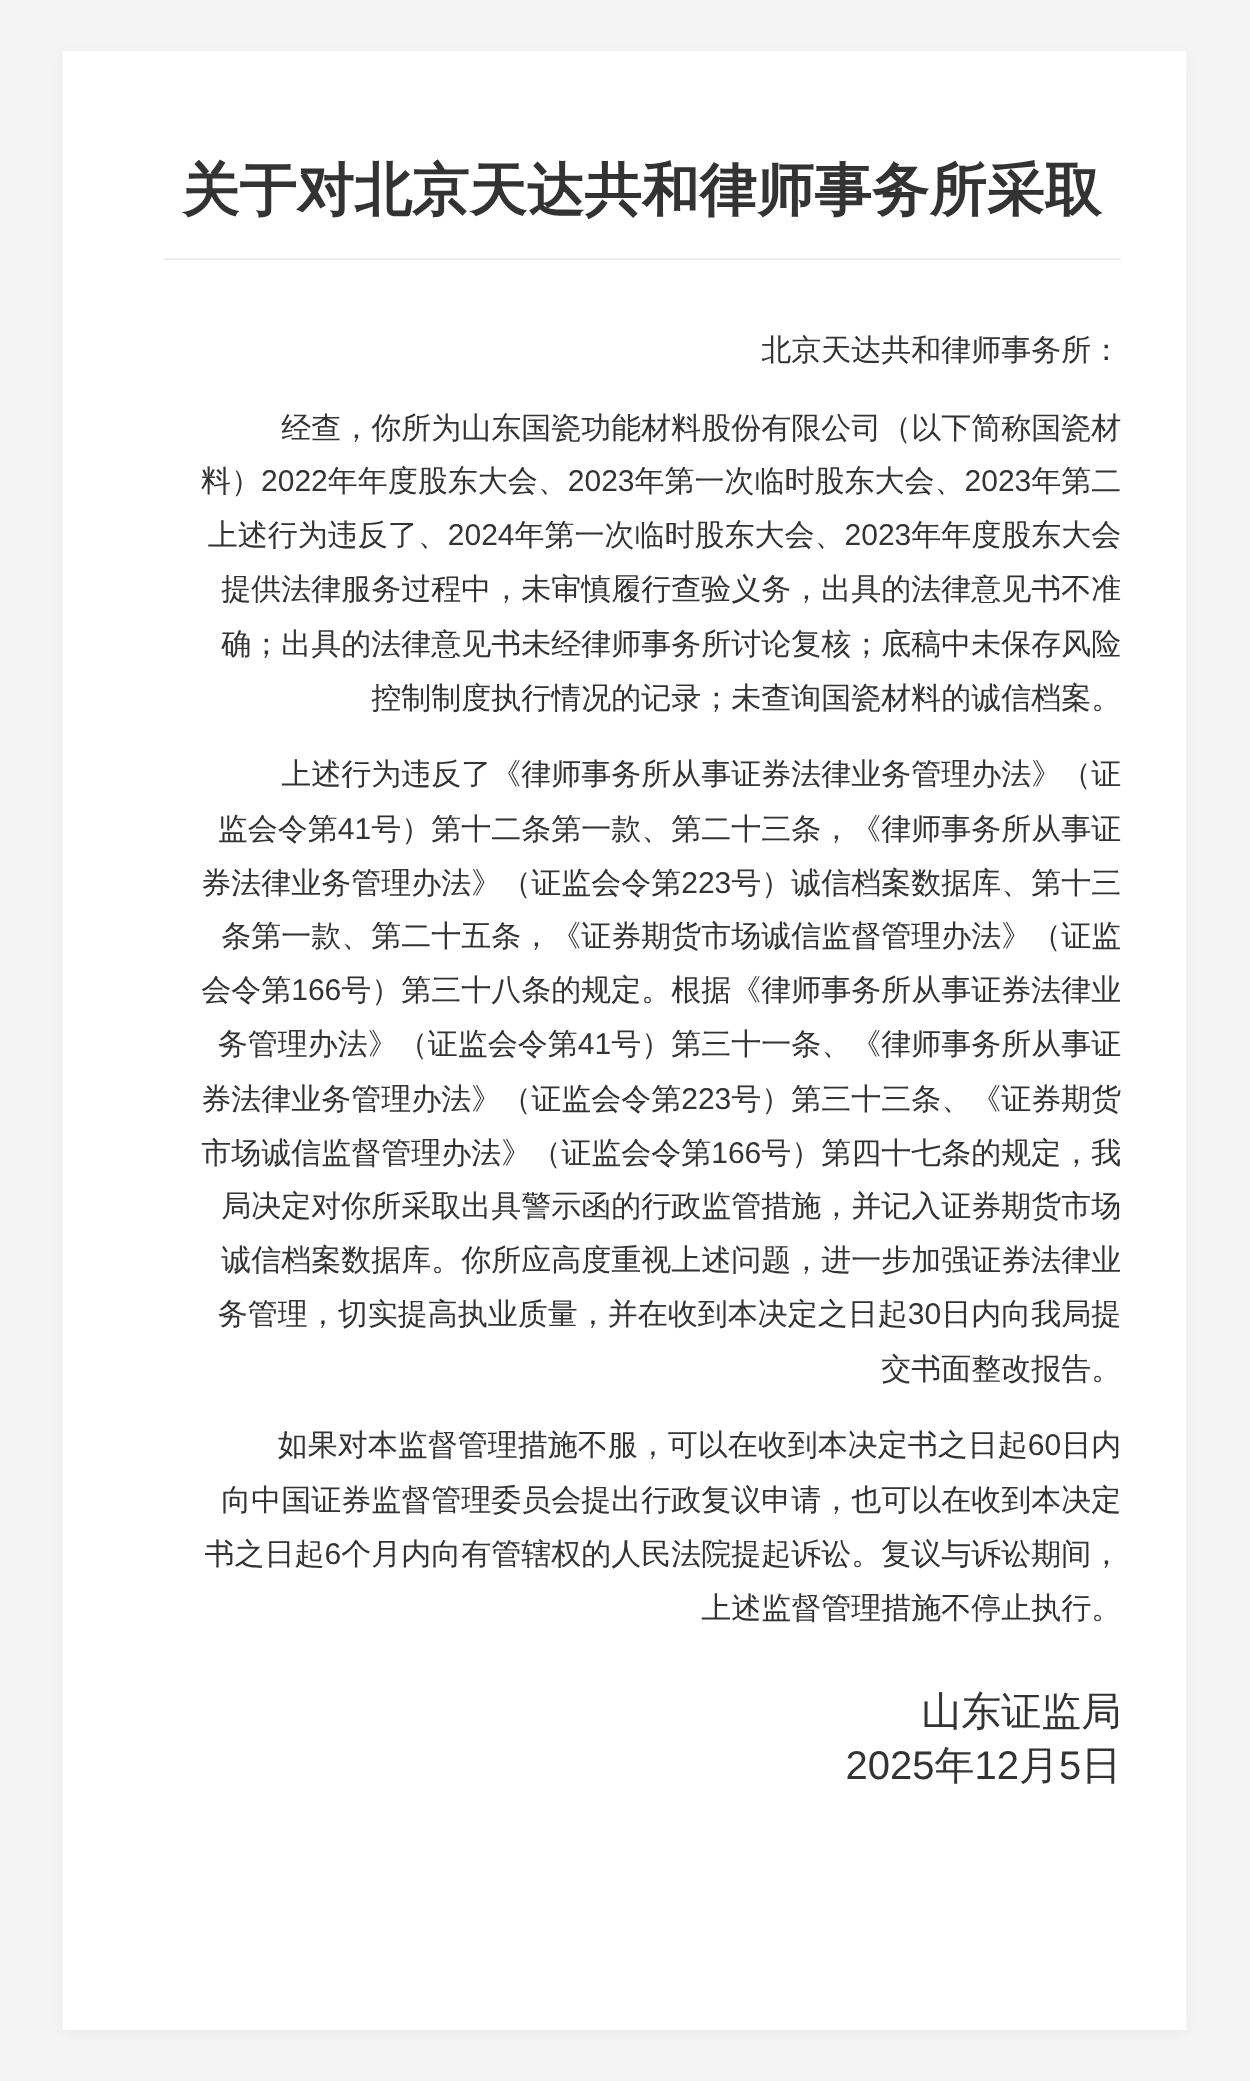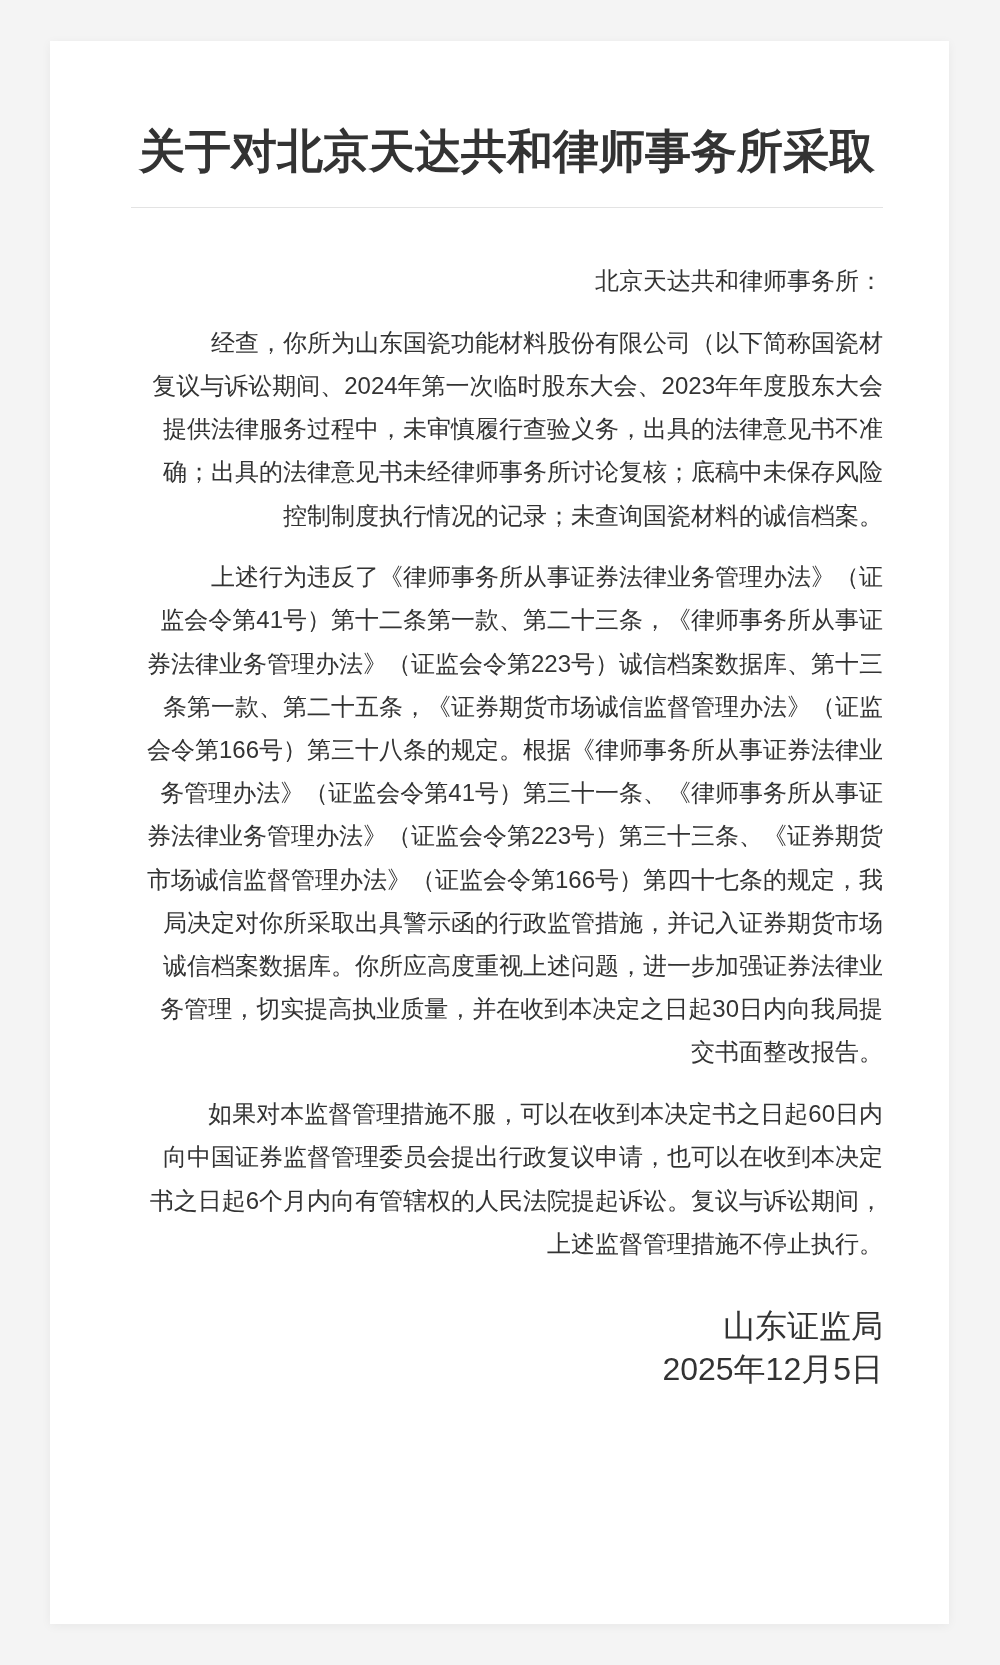--- a/index.html
+++ b/index.html
@@ -17,21 +17,21 @@
   }
   .card {
     position: absolute;
     left: 50px;
     top: 41px;
     width: 899px;
     height: 1583px;
     box-sizing: border-box;
     background: #ffffff;
     box-shadow: 0 2px 10px rgba(0,0,0,0.05);
-    padding: 70px 66px 0 81px;
+    padding: 70px 52px 0 81px;
   }
   .doc-header {
     padding-bottom: 16px;
     border-bottom: 1px solid #e3e3e3;
   }
   .title-line {
     font-size: 46px;
     line-height: 80px;
     font-weight: bold;
     text-align: center;
@@ -78,21 +78,22 @@
   </div>
 
   <div class="doc-body">
 
     <p class="para">
       <span class="line indent">北京天达共和律师事务所：</span>
     </p>
 
     <p class="para">
       <span class="line indent">经查，你所为山东国瓷功能材料股份有限公司（以下简称国瓷材</span>
-      <span class="line">复议与诉讼期间、2024年第一次临时股东大会、2023年年度股东大会</span>
+      <span class="line">料）2022年年度股东大会、2023年第一次临时股东大会、2023年第二</span>
+      <span class="line">上述行为违反了、2024年第一次临时股东大会、2023年年度股东大会</span>
       <span class="line">提供法律服务过程中，未审慎履行查验义务，出具的法律意见书不准</span>
       <span class="line">确；出具的法律意见书未经律师事务所讨论复核；底稿中未保存风险</span>
       <span class="line">控制制度执行情况的记录；未查询国瓷材料的诚信档案。</span>
     </p>
 
     <p class="para">
       <span class="line indent">上述行为违反了《律师事务所从事证券法律业务管理办法》（证</span>
       <span class="line">监会令第41号）第十二条第一款、第二十三条，《律师事务所从事证</span>
       <span class="line">券法律业务管理办法》（证监会令第223号）诚信档案数据库、第十三</span>
       <span class="line">条第一款、第二十五条，《证券期货市场诚信监督管理办法》（证监</span>

